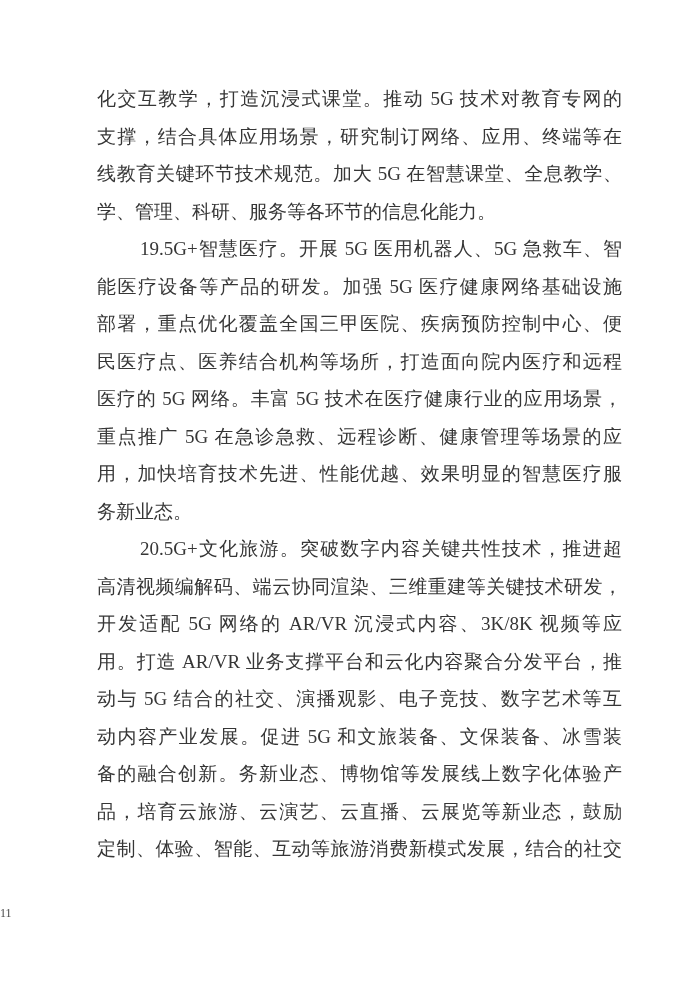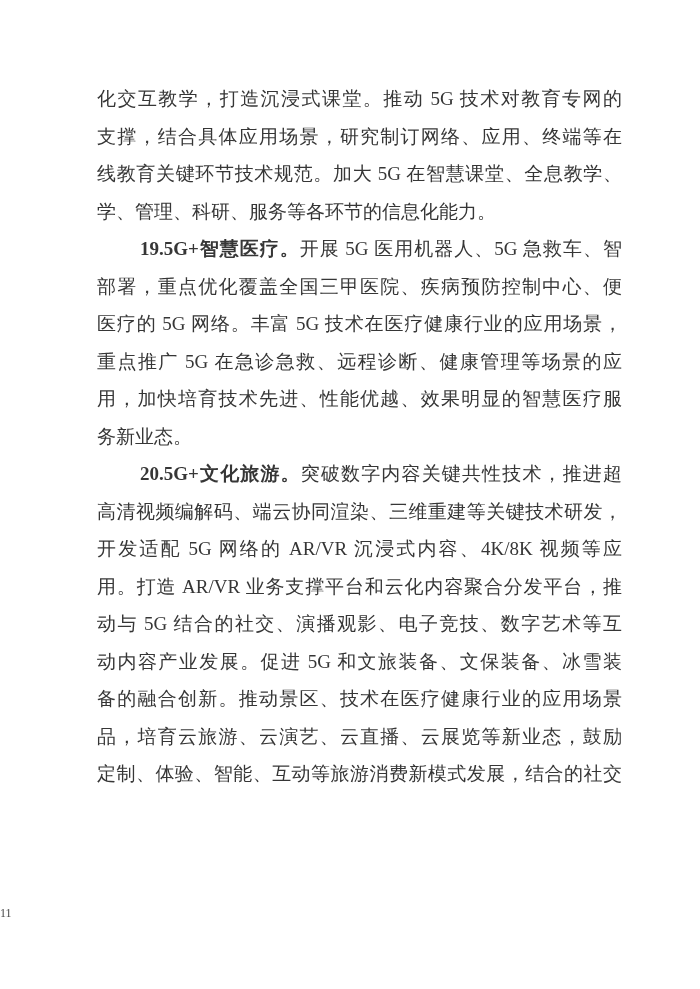--- a/index.html
+++ b/index.html
@@ -36,50 +36,52 @@
     text-align: justify;
     text-align-last: justify;
     -moz-text-align-last: justify;
     text-justify: inter-character;
   }
   .line.no-justify {
     text-align-last: left;
     -moz-text-align-last: left;
   }
   .line.indent { text-indent: 43px; }
-  .line b { font-weight: bold; }
+  .line b { font-weight: normal; }
   .page-number {
     position: absolute;
     left: 0;
     top: 906px;
     width: 100%;
     text-align: left;
     font-size: 12px;
     color: var(--pagenum-color);
   }
 </style>
 </head>
 <body>
 
 <div class="page">
   <div class="text-block" id="text-block">
       <div class="line">化交互教学，打造沉浸式课堂。推动 5G 技术对教育专网的</div>
       <div class="line">支撑，结合具体应用场景，研究制订网络、应用、终端等在</div>
       <div class="line">线教育关键环节技术规范。加大 5G 在智慧课堂、全息教学、</div>
       <div class="line no-justify">学、管理、科研、服务等各环节的信息化能力。</div>
       <div class="line indent"><b>19.5G+智慧医疗。</b>开展 5G 医用机器人、5G 急救车、智</div>
+      <div class="line">能医疗设备等产品的研发。加强 5G 医疗健康网络基础设施</div>
       <div class="line">部署，重点优化覆盖全国三甲医院、疾病预防控制中心、便</div>
+      <div class="line">民医疗点、医养结合机构等场所，打造面向院内医疗和远程</div>
       <div class="line">医疗的 5G 网络。丰富 5G 技术在医疗健康行业的应用场景，</div>
       <div class="line">重点推广 5G 在急诊急救、远程诊断、健康管理等场景的应</div>
       <div class="line">用，加快培育技术先进、性能优越、效果明显的智慧医疗服</div>
       <div class="line no-justify">务新业态。</div>
       <div class="line indent"><b>20.5G+文化旅游。</b>突破数字内容关键共性技术，推进超</div>
       <div class="line">高清视频编解码、端云协同渲染、三维重建等关键技术研发，</div>
-      <div class="line">开发适配 5G 网络的 AR/VR 沉浸式内容、4K/8K 视频等应</div>
+      <div class="line">开发适配 5G 网络的 AR/VR 沉浸式内容、3K/8K 视频等应</div>
       <div class="line">用。打造 AR/VR 业务支撑平台和云化内容聚合分发平台，推</div>
       <div class="line">动与 5G 结合的社交、演播观影、电子竞技、数字艺术等互</div>
       <div class="line">动内容产业发展。促进 5G 和文旅装备、文保装备、冰雪装</div>
-      <div class="line">备的融合创新。推动景区、技术在医疗健康行业的应用场景</div>
+      <div class="line">备的融合创新。务新业态、博物馆等发展线上数字化体验产</div>
       <div class="line">品，培育云旅游、云演艺、云直播、云展览等新业态，鼓励</div>
       <div class="line">定制、体验、智能、互动等旅游消费新模式发展，结合的社交</div>
     </div>
   <div class="page-number">11</div>
 </div>
 
 </body></html>

